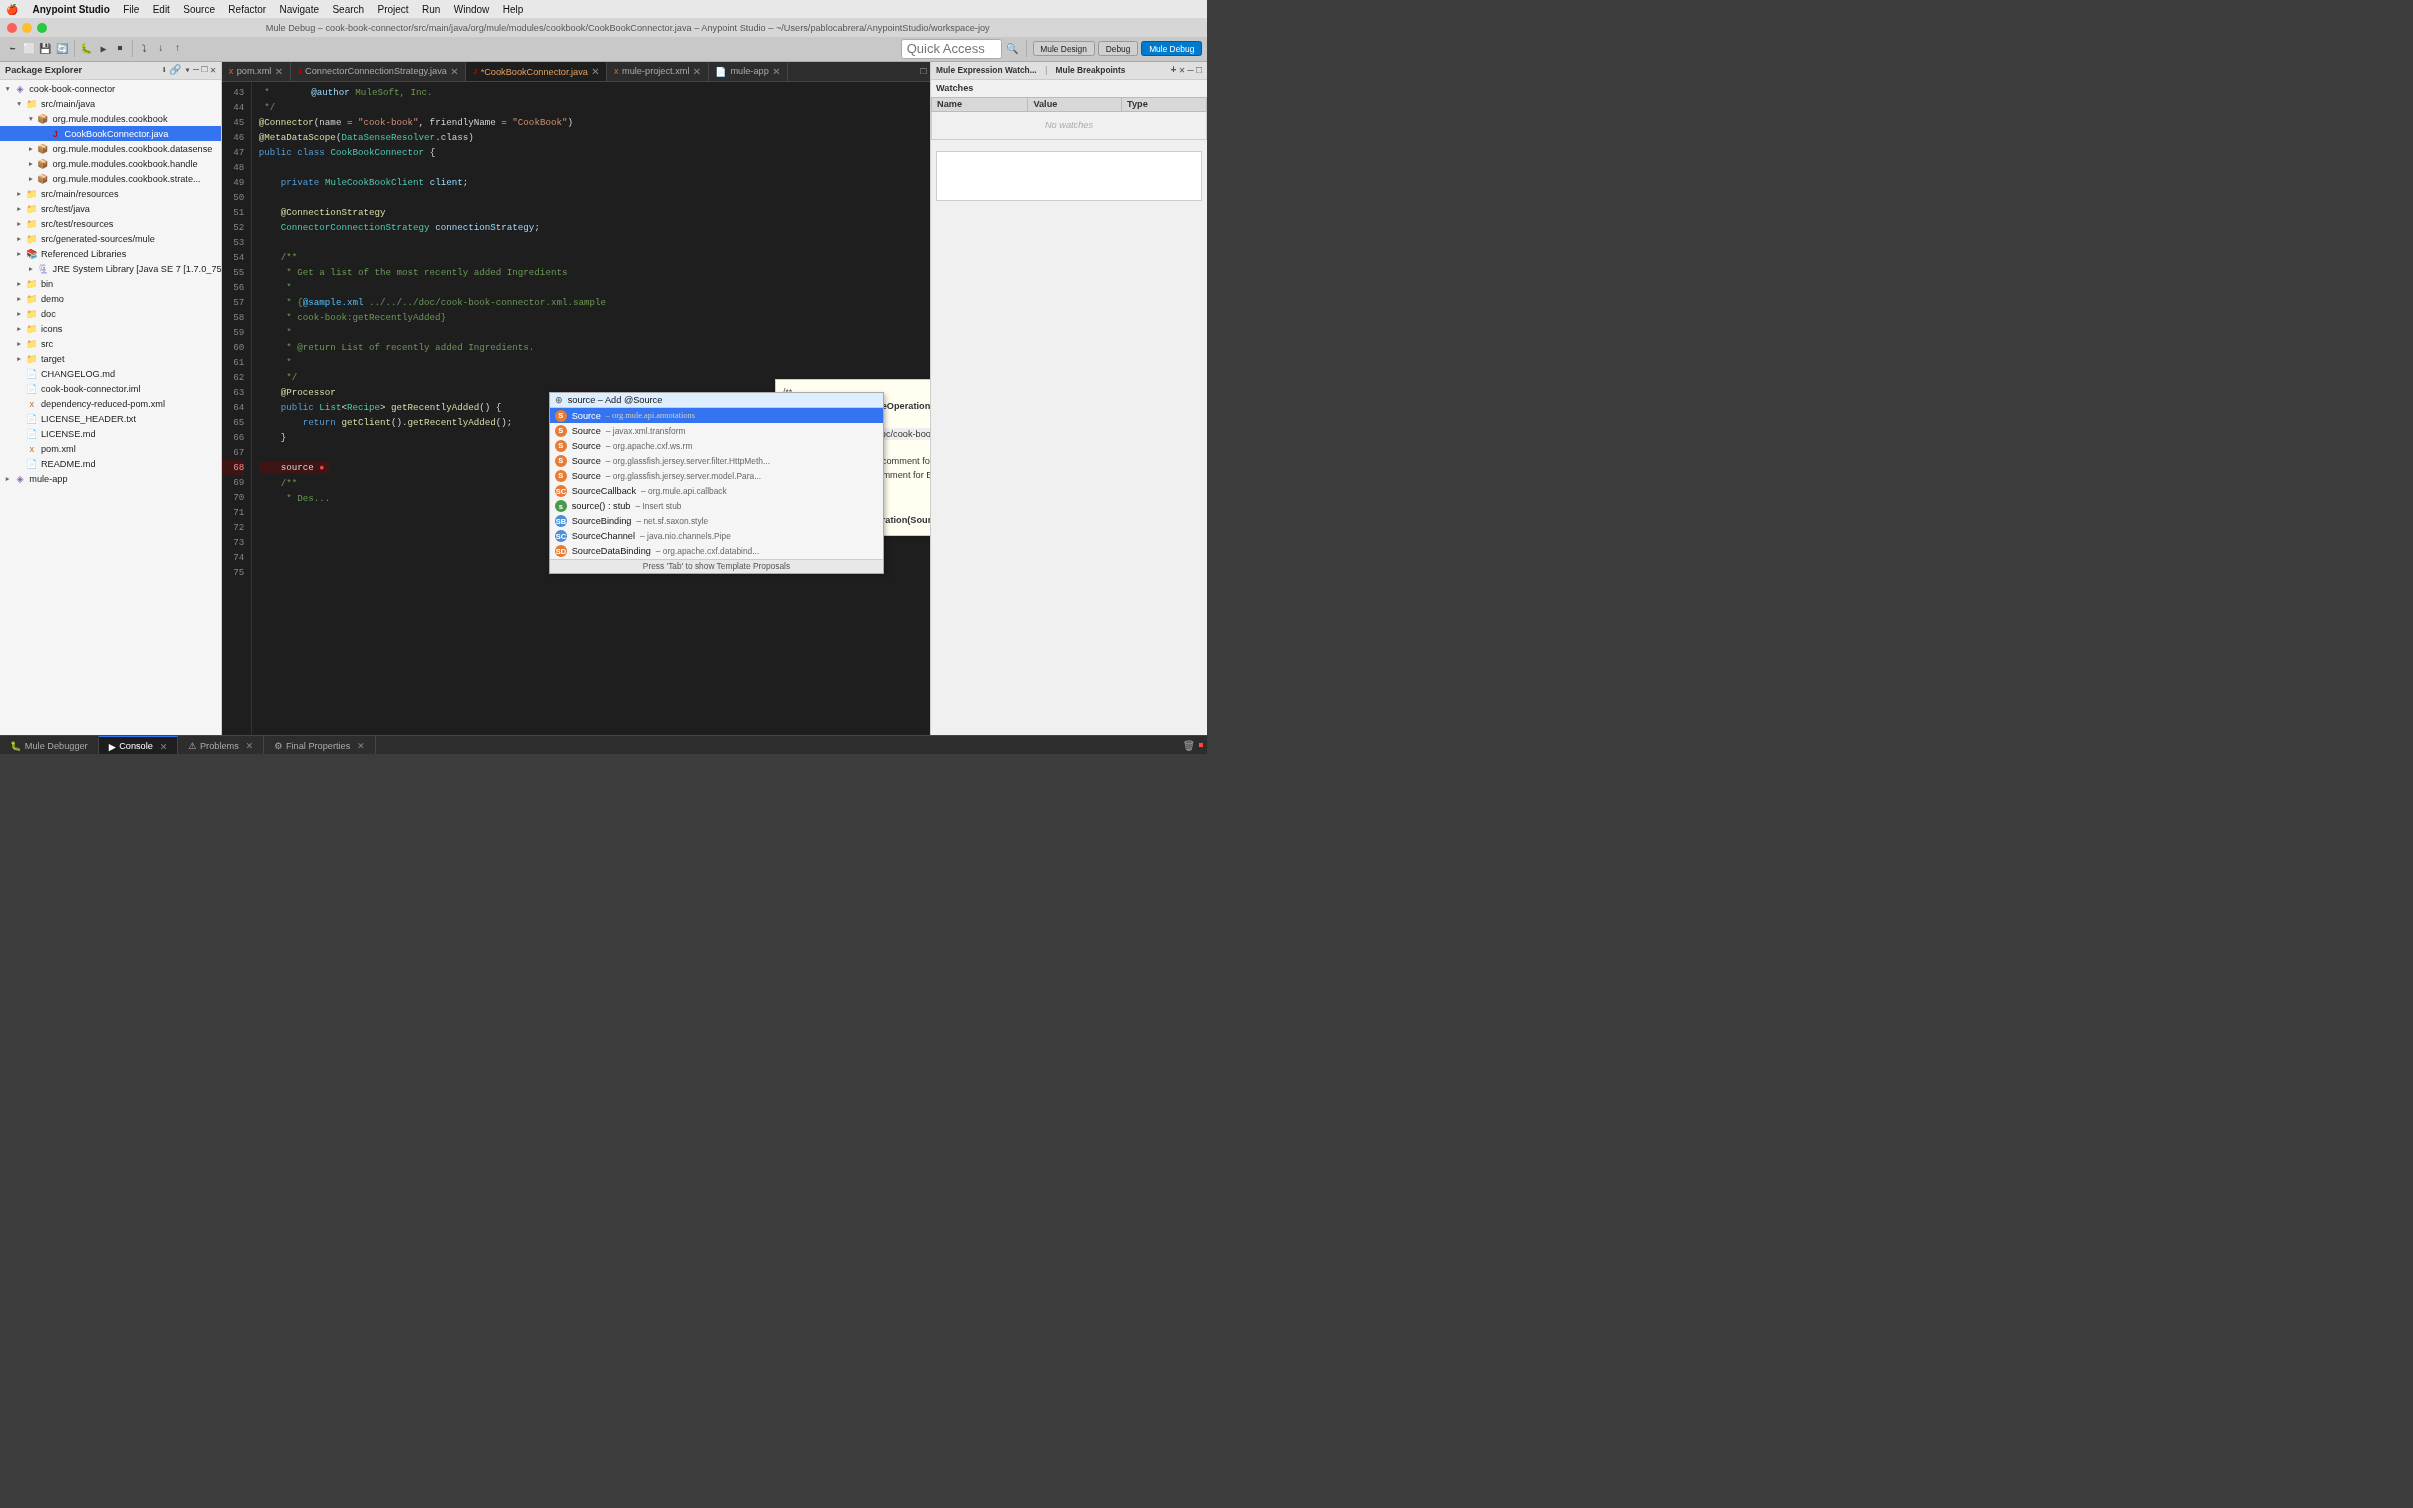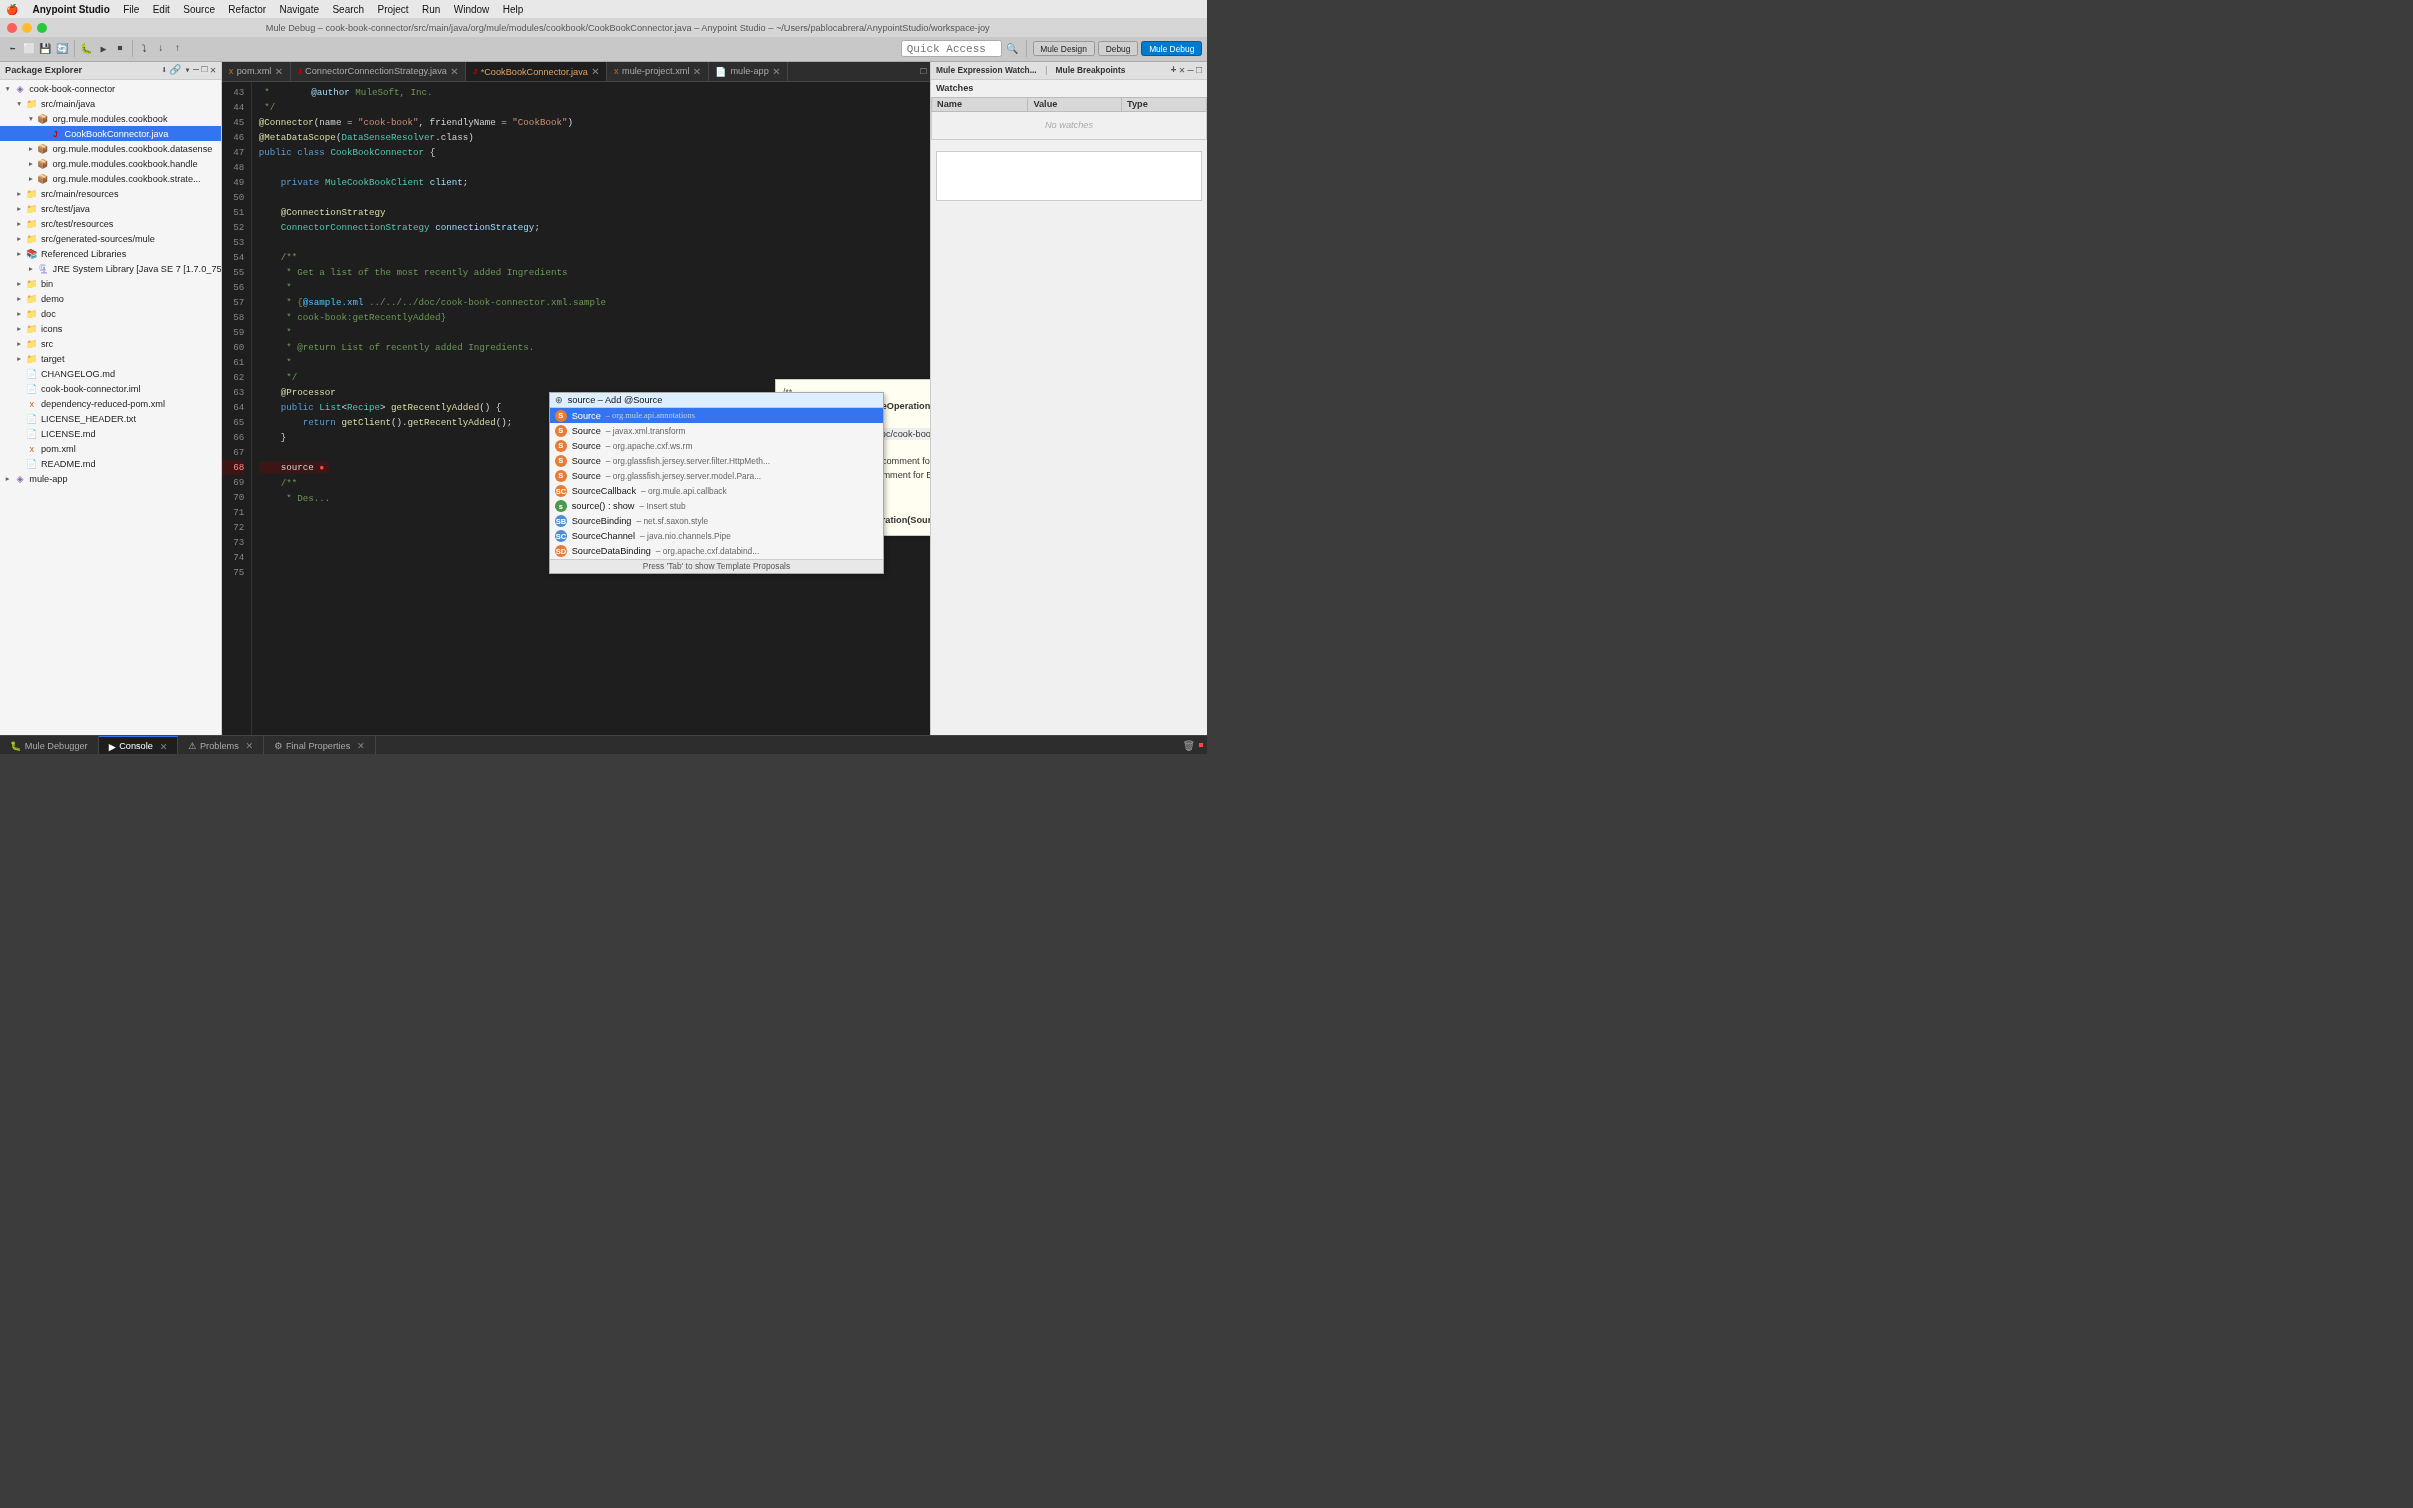--- a/index.html
+++ b/index.html
@@ -13,21 +13,21 @@
     #titlebar { background: #d6d6d6; height: 18.4px; display: flex; align-items: center; padding: 0 6.7px; font-size: 9.2px; color: #333; font-family: -apple-system, sans-serif; }
     #titlebar .traffic-lights { display: flex; gap: 5px; margin-right: 8.4px; }
     .tl { width: 10px; height: 10px; border-radius: 50%; }
     .tl-red { background: #ff5f57; }
     .tl-yellow { background: #ffbd2e; }
     .tl-green { background: #28c840; }
     #titlebar .title-text { flex: 1; text-align: center; font-size: 9.2px; color: #555; overflow: hidden; white-space: nowrap; text-overflow: ellipsis; }
     
     
     #toolbar { background: #c8c8c8; height: 25px; display: flex; align-items: center; padding: 0 5px; gap: 1.7px; border-bottom: 0.8px solid #aaa; }
-    .tb-btn { background: #d8d8d8; border: 0.8px solid #aaa; border-radius: 2.5px; padding: 1.7px 5px; font-size: 11px; cursor: pointer; color: #333; font-family: Liberation Mono, monospace; }
+    .tb-btn { background: #d8d8d8; border: 0.8px solid #aaa; border-radius: 2.5px; padding: 1.7px 5px; font-size: 13px; cursor: pointer; color: #333; font-family: Liberation Sans, sans-serif; }
     .tb-sep { width: 0.8px; height: 17px; background: #aaa; margin: 0 2.5px; }
     .tb-icon { width: 15px; height: 15px; display: inline-flex; align-items: center; justify-content: center; font-size: 10px; cursor: pointer; color: #444; }
     .toolbar-right { margin-left: auto; display: flex; align-items: center; gap: 3.4px; }
     .mode-btn { background: #d0d0d0; border: 0.8px solid #999; border-radius: 2.5px; padding: 1.7px 6.7px; font-size: 8.4px; font-family: -apple-system, sans-serif; color: #222; cursor: pointer; }
     
     
     #main { display: flex; height: calc(754px - 62px - 18.4px); }
     
     
     #left-panel { width: 222px; background: #f5f5f5; border-right: 0.8px solid #ccc; display: flex; flex-direction: column; flex-shrink: 0; }
@@ -464,21 +464,21 @@
           <span class="ac-label">Source</span>
           <span class="ac-detail">– org.glassfish.jersey.server.model.Para...</span>
         </div>
         <div class="ac-item">
           <div class="ac-icon ac-orange">SC</div>
           <span class="ac-label">SourceCallback</span>
           <span class="ac-detail">– org.mule.api.callback</span>
         </div>
         <div class="ac-item">
           <div class="ac-icon ac-green">s</div>
-          <span class="ac-label">source() : show</span>
+          <span class="ac-label">source() : stub</span>
           <span class="ac-detail">– Insert stub</span>
         </div>
         <div class="ac-item">
           <div class="ac-icon ac-blue">SB</div>
           <span class="ac-label">SourceBinding</span>
           <span class="ac-detail">– net.sf.saxon.style</span>
         </div>
         <div class="ac-item">
           <div class="ac-icon ac-blue">SC</div>
           <span class="ac-label">SourceChannel</span>

